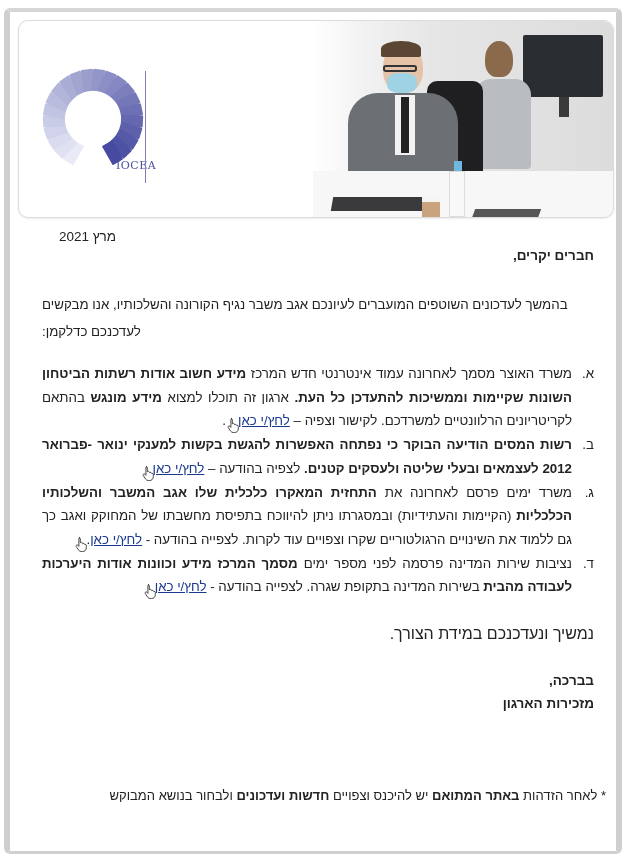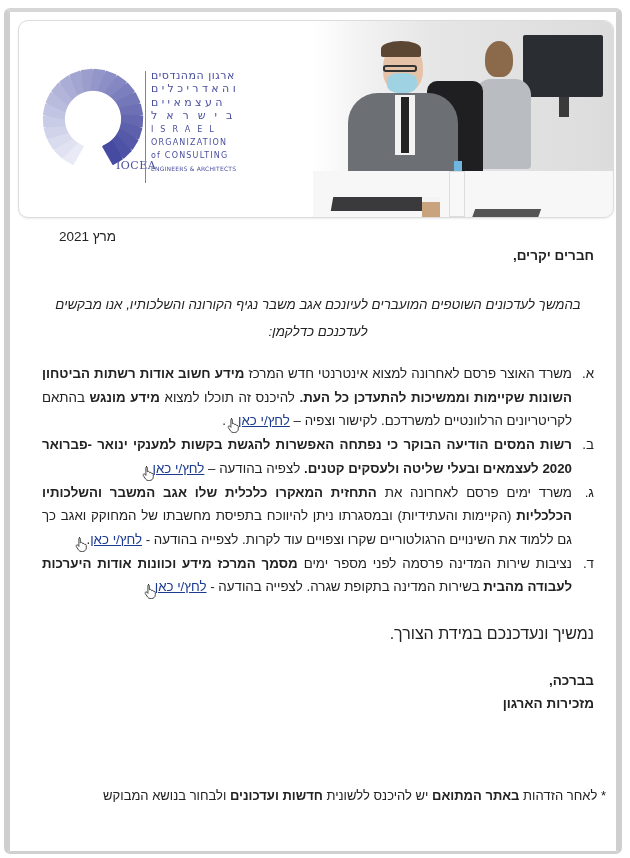--- a/index.html
+++ b/index.html
@@ -44,21 +44,21 @@
   .logo-sep { position:absolute; left:104px; top:24px; width:1px; height:112px; background:#7f7fb5; }
   .logo-text { position:absolute; left:110px; top:22px; width:92px; color:#4a4f9e; }
   .logo-he { font-family:"DejaVu Sans", sans-serif; font-size:11px; line-height:13.4px; direction:rtl; text-align:left; letter-spacing:0.5px; }
   .logo-he.spaced { letter-spacing:3.4px; }
   .logo-en { font-family:"DejaVu Sans", sans-serif; font-size:8px; line-height:13px; letter-spacing:1.2px; white-space:nowrap; }
   .logo-en.spaced { letter-spacing:7px; }
   .logo-en.small { font-size:6px; letter-spacing:0.2px; }
   .iocea { position:absolute; left:62px; top:112px; font-family:"DejaVu Serif", serif; font-size:11px; color:#4a4f9e; letter-spacing:0.5px;margin-left:13px; }
   .date { position:absolute; left:46px; top:229px; font-size:13.5px; direction:rtl;margin-left:13px; }
   .greeting { position:absolute; right:36px; top:248px; font-weight:bold; font-size:13.5px; direction:rtl; }
-  .intro { position:absolute; right:36px; top:291px; width:552px; direction:rtl; text-align:center; font-size:13.3px; line-height:27px;font-style:italic; }
+  .intro { position:absolute; right:36px; top:291px; width:552px; direction:rtl; text-align:left; font-size:13.3px; line-height:27px; }
 
   .list { position:absolute; right:36px; top:362px; width:552px; direction:rtl; text-align:justify; font-size:13.3px; line-height:23.5px; }
   .item { position:relative; padding-right:22px; margin-bottom:0; }
   .item .marker { position:absolute; right:0; top:0; }
   b { font-weight:bold; }
   a.link { color:#1b3a8f; font-weight:normal; text-decoration:underline; cursor:pointer; }
   .hand { display:inline-block; width:16px; height:16px; vertical-align:-8px; margin-right:-4px; }
 
   .closing { position:absolute; right:36px; top:625px; direction:rtl; font-size:16px; }
   .sign1 { position:absolute; right:36px; top:673px; direction:rtl; font-size:13.5px; font-weight:bold; }
@@ -112,47 +112,37 @@
         <span style="background: rgb(116, 120, 185); transform: rotate(64.2857deg);"></span>
         <span style="background: rgb(109, 112, 180); transform: rotate(78.5714deg);"></span>
         <span style="background: rgb(101, 104, 176); transform: rotate(92.8571deg);"></span>
         <span style="background: rgb(93, 97, 172); transform: rotate(107.143deg);"></span>
         <span style="background: rgb(85, 89, 168); transform: rotate(121.429deg);"></span>
         <span style="background: rgb(78, 82, 164); transform: rotate(135.714deg);"></span>
         <span style="background: rgb(70, 74, 160); transform: rotate(150deg);"></span>
       </div>
     <div class="iocea">IOCEA</div>
     <div class="logo-sep"></div>
-    <div class="logo-text">
-      <div class="logo-he">ארגון המהנדסים</div>
-      <div class="logo-he spaced">והאדריכלים</div>
-      <div class="logo-he spaced">העצמאיים</div>
-      <div class="logo-he spaced" style="letter-spacing:9px">בישראל</div>
-      <div class="logo-en spaced">ISRAEL</div>
-      <div class="logo-en">ORGANIZATION</div>
-      <div class="logo-en">of CONSULTING</div>
-      <div class="logo-en small">ENGINEERS &amp; ARCHITECTS</div>
-    </div>
   </div>
 </div>
 
 <div class="date">מרץ 2021</div>
 <div class="greeting">חברים יקרים,</div>
 <div class="intro">בהמשך לעדכונים השוטפים המועברים לעיונכם אגב משבר נגיף הקורונה והשלכותיו, אנו מבקשים לעדכנכם כדלקמן:</div>
 
 <div class="list">
   <div class="item">
     <span class="marker">א.</span>
-    <span>משרד האוצר פרסם לאחרונה למצוא אינטרנטי חדש המרכז </span><b>מידע חשוב אודות רשתות הביטחון השונות שקיימות וממשיכות להתעדכן כל העת.</b><span> להיכנס זה תוכלו למצוא </span><b>מידע מונגש</b><span> בהתאם לקריטריונים הרלוונטיים למשרדכם. לקישור וצפיה – </span><a class="link">לחץ/י כאן</a><span class="hand"><svg viewBox="0 0 16 16" width="16" height="16">
+    <span>משרד האוצר מסמך לאחרונה עמוד אינטרנטי חדש המרכז </span><b>מידע חשוב אודות רשתות הביטחון השונות שקיימות וממשיכות להתעדכן כל העת.</b><span> ארגון זה תוכלו למצוא </span><b>מידע מונגש</b><span> בהתאם לקריטריונים הרלוונטיים למשרדכם. לקישור וצפיה – </span><a class="link">לחץ/י כאן</a><span class="hand"><svg viewBox="0 0 16 16" width="16" height="16">
           <path d="M5 1.5c.8 0 1.3.6 1.3 1.3v4l.6-.3c.6-.3 1.3 0 1.5.6l.2.5.5-.2c.6-.2 1.2.1 1.4.7l.1.3.4-.1c.7-.1 1.3.4 1.3 1.1v2.4c0 2.2-1.6 3.7-3.7 3.7H7.2c-1 0-1.9-.5-2.5-1.3L2.3 10.6c-.4-.6-.2-1.3.4-1.6.5-.2 1-.1 1.3.3l.9 1.1V2.8c0-.7.5-1.3 1.1-1.3z" fill="#fff" stroke="#333" stroke-width="0.9"></path>
         </svg></span><span>.</span>
   </div>
   <div class="item">
     <span class="marker">ב.</span>
-    <b>רשות המסים הודיעה הבוקר כי נפתחה האפשרות להגשת בקשות למענקי ינואר -פברואר 2020 לעצמאים ובעלי שליטה ולעסקים קטנים.</b><span> לצפיה בהודעה – </span><a class="link">לחץ/י כאן</a><span class="hand"><svg viewBox="0 0 16 16" width="16" height="16">
+    <b>רשות המסים הודיעה הבוקר כי נפתחה האפשרות להגשת בקשות למענקי ינואר -פברואר 2012 לעצמאים ובעלי שליטה ולעסקים קטנים.</b><span> לצפיה בהודעה – </span><a class="link">לחץ/י כאן</a><span class="hand"><svg viewBox="0 0 16 16" width="16" height="16">
           <path d="M5 1.5c.8 0 1.3.6 1.3 1.3v4l.6-.3c.6-.3 1.3 0 1.5.6l.2.5.5-.2c.6-.2 1.2.1 1.4.7l.1.3.4-.1c.7-.1 1.3.4 1.3 1.1v2.4c0 2.2-1.6 3.7-3.7 3.7H7.2c-1 0-1.9-.5-2.5-1.3L2.3 10.6c-.4-.6-.2-1.3.4-1.6.5-.2 1-.1 1.3.3l.9 1.1V2.8c0-.7.5-1.3 1.1-1.3z" fill="#fff" stroke="#333" stroke-width="0.9"></path>
         </svg></span>
   </div>
   <div class="item">
     <span class="marker">ג.</span>
     <span>משרד ימים פרסם לאחרונה את </span><b>התחזית המאקרו כלכלית שלו אגב המשבר והשלכותיו הכלכליות</b><span> (הקיימות והעתידיות) ובמסגרתו ניתן להיווכח בתפיסת מחשבתו של המחוקק ואגב כך גם ללמוד את השינויים הרגולטוריים שקרו וצפויים עוד לקרות. לצפייה בהודעה - </span><a class="link">לחץ/י כאן</a><span>.</span><span class="hand"><svg viewBox="0 0 16 16" width="16" height="16">
           <path d="M5 1.5c.8 0 1.3.6 1.3 1.3v4l.6-.3c.6-.3 1.3 0 1.5.6l.2.5.5-.2c.6-.2 1.2.1 1.4.7l.1.3.4-.1c.7-.1 1.3.4 1.3 1.1v2.4c0 2.2-1.6 3.7-3.7 3.7H7.2c-1 0-1.9-.5-2.5-1.3L2.3 10.6c-.4-.6-.2-1.3.4-1.6.5-.2 1-.1 1.3.3l.9 1.1V2.8c0-.7.5-1.3 1.1-1.3z" fill="#fff" stroke="#333" stroke-width="0.9"></path>
         </svg></span>
   </div>
   <div class="item">
@@ -161,14 +151,14 @@
           <path d="M5 1.5c.8 0 1.3.6 1.3 1.3v4l.6-.3c.6-.3 1.3 0 1.5.6l.2.5.5-.2c.6-.2 1.2.1 1.4.7l.1.3.4-.1c.7-.1 1.3.4 1.3 1.1v2.4c0 2.2-1.6 3.7-3.7 3.7H7.2c-1 0-1.9-.5-2.5-1.3L2.3 10.6c-.4-.6-.2-1.3.4-1.6.5-.2 1-.1 1.3.3l.9 1.1V2.8c0-.7.5-1.3 1.1-1.3z" fill="#fff" stroke="#333" stroke-width="0.9"></path>
         </svg></span>
   </div>
 </div>
 
 <div class="closing">נמשיך ונעדכנכם במידת הצורך.</div>
 <div class="sign1">בברכה,</div>
 <div class="sign2">מזכירות הארגון</div>
 
 <div class="footnote">
-  <span>* לאחר הזדהות </span><b>באתר המתואם</b><span> יש להיכנס ללשונית </span><b>חדשות ועדכונים</b><span> ולבחור בנושא המבוקש</span>
+  <span>* לאחר הזדהות </span><b>באתר המתואם</b><span> יש להיכנס וצפויים </span><b>חדשות ועדכונים</b><span> ולבחור בנושא המבוקש</span>
 </div>
 
 </body></html>

